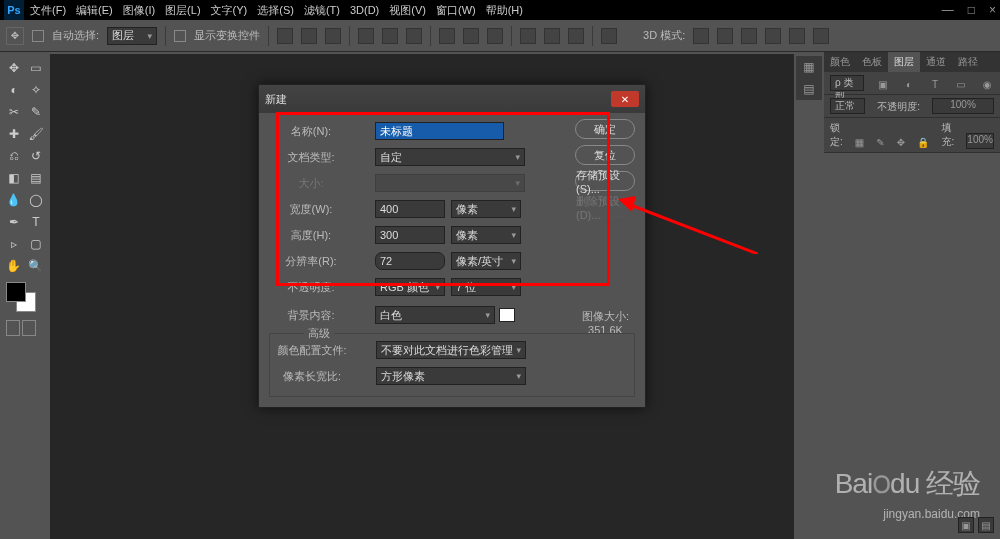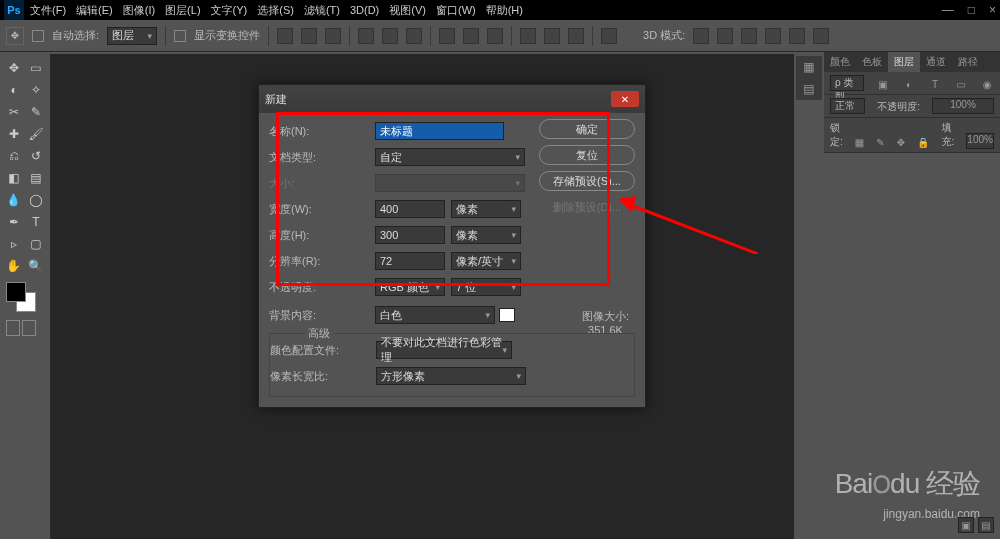--- a/index.html
+++ b/index.html
@@ -38,26 +38,26 @@
 .prow .icn { width:14px; height:14px; color:#999; font-size:10px; display:inline-flex; align-items:center; justify-content:center; }
 .iconcol { position:absolute; right:178px; top:56px; width:26px; background:#3a3a3a; }
 .iconcol div { height:22px; color:#999; font-size:12px; display:flex; align-items:center; justify-content:center; }
 
 
 .dialog { position:absolute; left:258px; top:84px; width:388px; background:#535353; border:1px solid #222; box-shadow:0 0 12px rgba(0,0,0,.6); }
 .dtitle { height:22px; background:linear-gradient(#434343,#3a3a3a); color:#ddd; font-size:11px; display:flex; align-items:center; padding:14px 6px;justify-content:center; }
 .dtitle .x { margin-left:auto; width:28px; height:16px; background:#c0392b; border-radius:2px; color:#fff; font-size:10px; display:flex; align-items:center; justify-content:center; }
 .dbody { padding:8px 10px 10px; position:relative; color:#bbb; font-size:11px; }
 .frow { display:flex; align-items:center; margin-bottom:6px; height:20px; }
-.flab { width:106px; text-align:left; padding-right:22px; }
+.flab { width:106px; text-align:center; padding-right:22px; }
 .finp { background:#3a3a3a; border:1px solid #222; height:18px; color:#ddd; padding:0 4px; font-size:11px; }
 .fsel { background:#3a3a3a; border:1px solid #222; height:18px; color:#ddd; padding:0 4px; font-size:11px; display:flex; align-items:center; }
 .fsel::after { content:"▾"; margin-left:auto; color:#999; font-size:9px; }
 .dbtns { position:absolute; right:10px; top:6px; display:flex; flex-direction:column; gap:6px; }
-.dbtn { width:96px; height:20px; background:#535353; border:1px solid #888; border-radius:10px; color:#ddd; font-size:11px; display:flex; align-items:center; justify-content:center; cursor:pointer; }
+.dbtn { width:60px; height:20px; background:#535353; border:1px solid #888; border-radius:10px; color:#ddd; font-size:11px; display:flex; align-items:center; justify-content:center; cursor:pointer; }
 .dbtn.dis { color:#777; border-color:#555; }
 .adv { border:1px solid #444; margin-top:8px; padding:6px 0 4px; position:relative; }
 .adv .legend { position:absolute; top:-8px; left:34px; background:#535353; padding:0 4px; font-size:11px; }
 .imgsz { position:absolute; right:16px; top:196px; text-align:center; font-size:11px; color:#bbb; }
 .colorbox { width:16px; height:14px; background:#fff; border:1px solid #222; margin-left:4px; }
 
 
 .redbox { position:absolute; left:276px; top:112px; width:334px; height:174px; border:3px solid #ff0000; pointer-events:none; }
 .arrow { position:absolute; left:618px; top:194px; width:140px; height:60px; pointer-events:none; }
 
@@ -228,21 +228,21 @@
       <input class="finp" style="width: 70px;" value="400">
       <div class="fsel" style="width:70px;margin-left:6px">像素</div>
     </div>
     <div class="frow">
       <div class="flab">高度(H):</div>
       <input class="finp" style="width: 70px;" value="300">
       <div class="fsel" style="width:70px;margin-left:6px">像素</div>
     </div>
     <div class="frow">
       <div class="flab">分辨率(R):</div>
-      <input class="finp" style="width: 70px;" value="72">
+      <input class="finp" style="width: 70px; border-radius: 7px;" value="72">
       <div class="fsel" style="width:70px;margin-left:6px">像素/英寸</div>
     </div>
     <div class="frow">
       <div class="flab">不透明度:</div>
       <div class="fsel" style="width:70px">RGB 颜色</div>
       <div class="fsel" style="width:70px;margin-left:6px">7 位</div>
     </div>
     <div class="frow" style="margin-top:8px">
       <div class="flab">背景内容:</div>
       <div class="fsel" style="width:120px">白色</div>
@@ -251,21 +251,21 @@
 
     <div class="imgsz">
       <div>图像大小:</div>
       <div>351.6K</div>
     </div>
 
     <div class="adv">
       <div class="legend">高级</div>
       <div class="frow">
         <div class="flab">颜色配置文件:</div>
-        <div class="fsel" style="width:136px">不要对此文档进行色彩管理</div>
+        <div class="fsel" style="width:150px">不要对此文档进行色彩管理</div>
       </div>
       <div class="frow">
         <div class="flab">像素长宽比:</div>
         <div class="fsel" style="width:150px">方形像素</div>
       </div>
     </div>
   </div>
 </div>
 
 <div class="redbox"></div>

